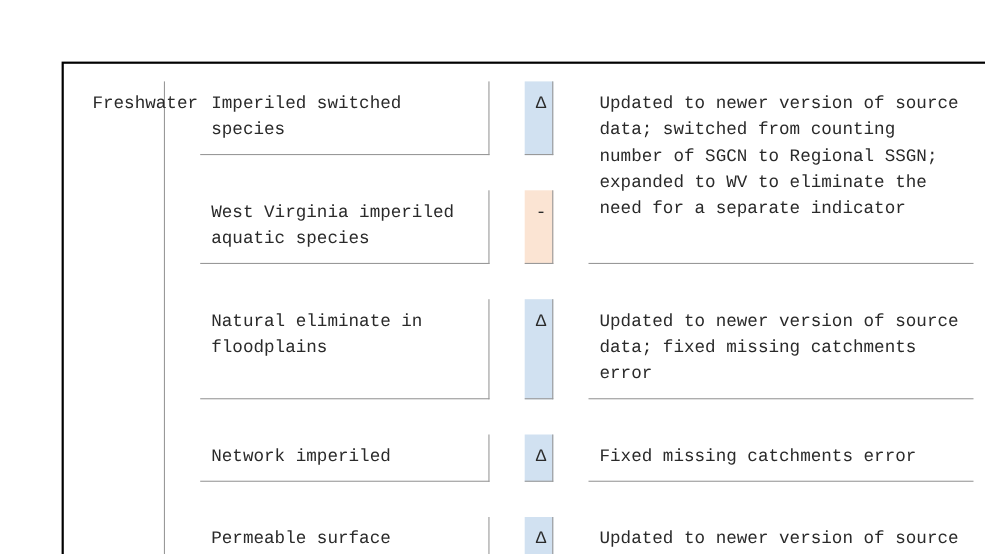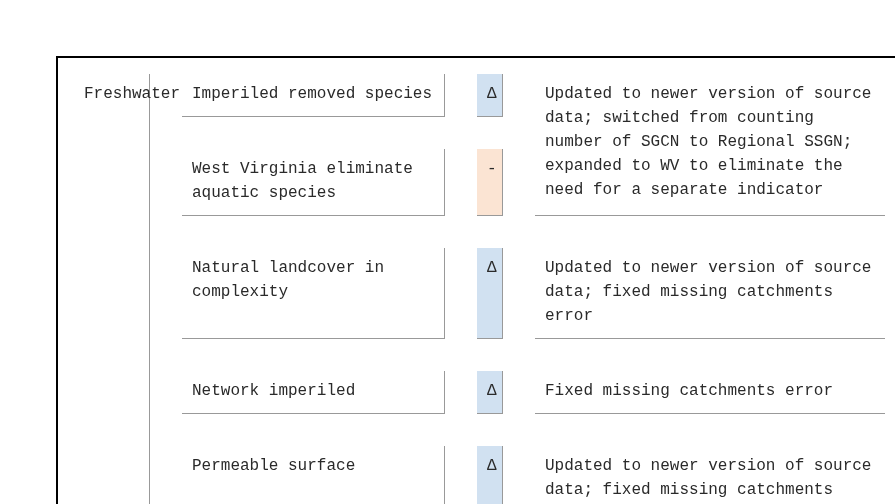--- a/index.html
+++ b/index.html
@@ -39,28 +39,28 @@
     .merged-desc {
       grid-row: span 2;
     }
   </style>
 </head>
 <body>
 
 <div class="table">
 
   <div class="cell category">Freshwater</div>
-  <div class="cell">Imperiled removed species</div>
+  <div class="cell">Imperiled switched species</div>
   <div class="cell symbol bg-blue">Δ</div>
   <div class="cell last-col merged-desc">Updated to newer version of source data; switched from counting number of SGCN to Regional SSGN; expanded to WV to eliminate the need for a separate indicator</div>
 
-  <div class="cell">West Virginia eliminate aquatic species</div>
+  <div class="cell">West Virginia imperiled aquatic species</div>
   <div class="cell symbol bg-peach">-</div>
 
-  <div class="cell">Natural landcover in complexity</div>
+  <div class="cell">Natural eliminate in floodplains</div>
   <div class="cell symbol bg-blue">Δ</div>
   <div class="cell last-col">Updated to newer version of source data; fixed missing catchments error</div>
 
   <div class="cell">Network imperiled</div>
   <div class="cell symbol bg-blue">Δ</div>
   <div class="cell last-col">Fixed missing catchments error</div>
 
   <div class="cell">Permeable surface</div>
   <div class="cell symbol bg-blue">Δ</div>
   <div class="cell last-col">Updated to newer version of source data; fixed missing catchments error</div>

